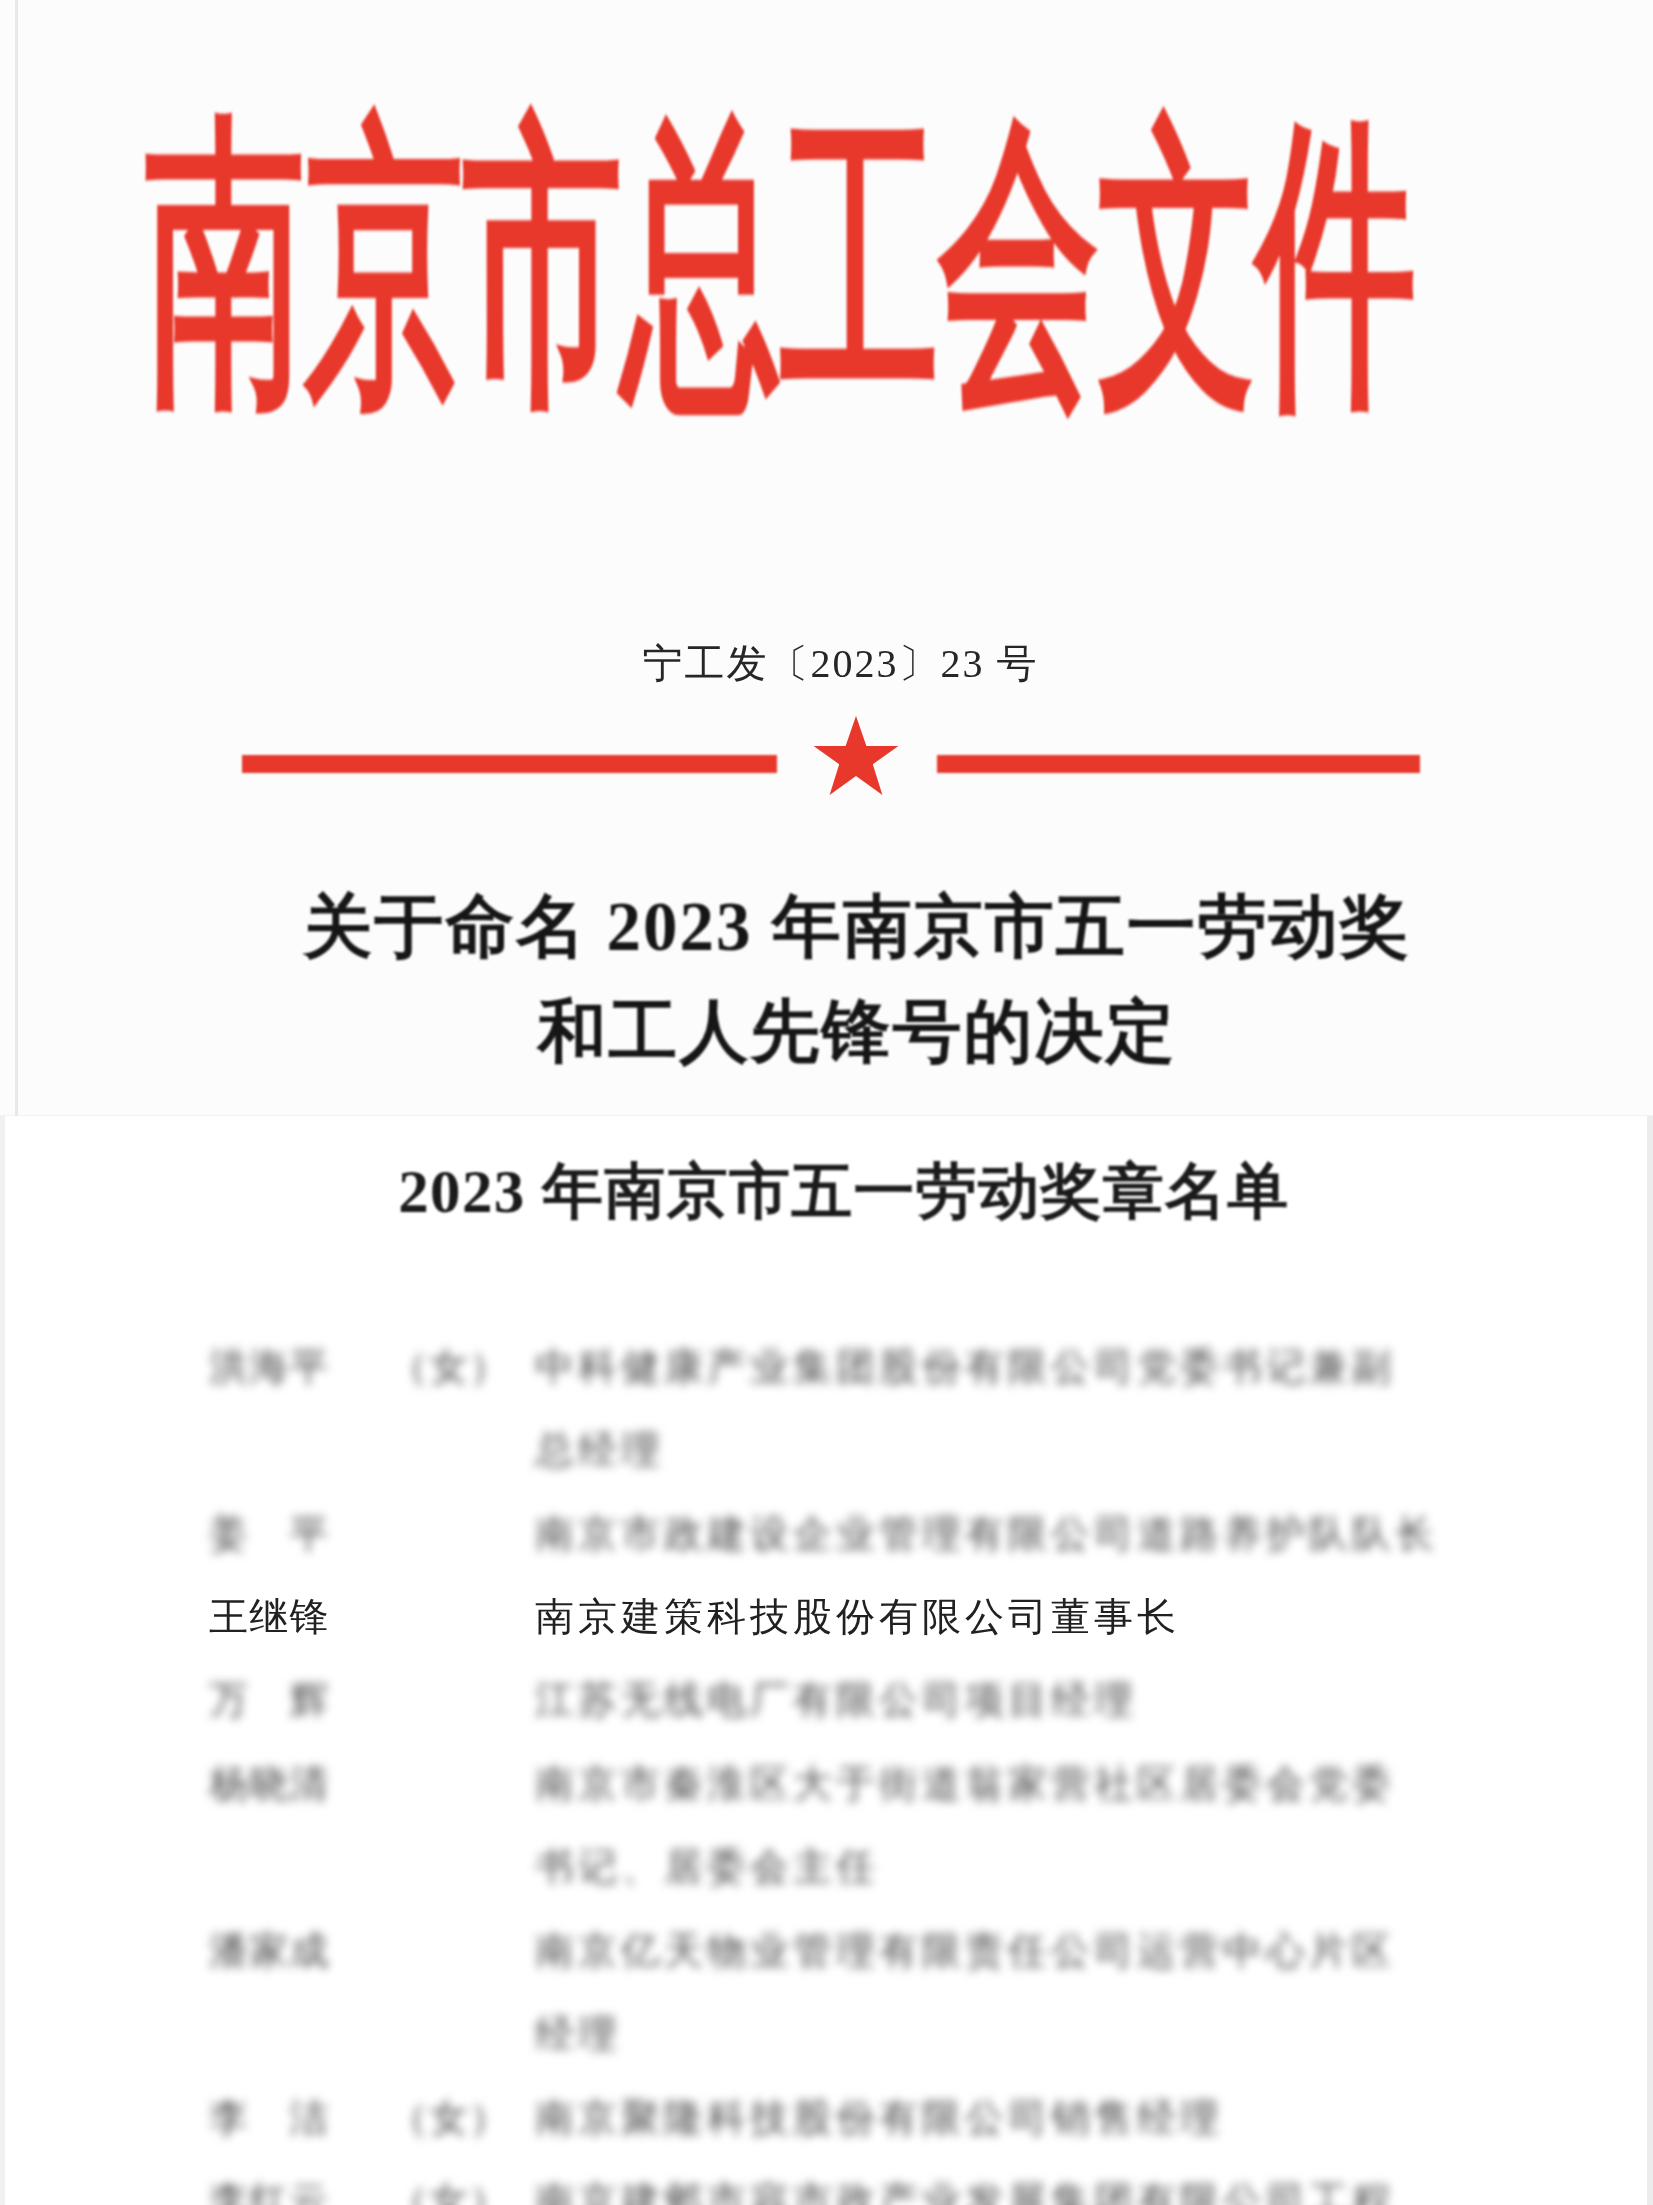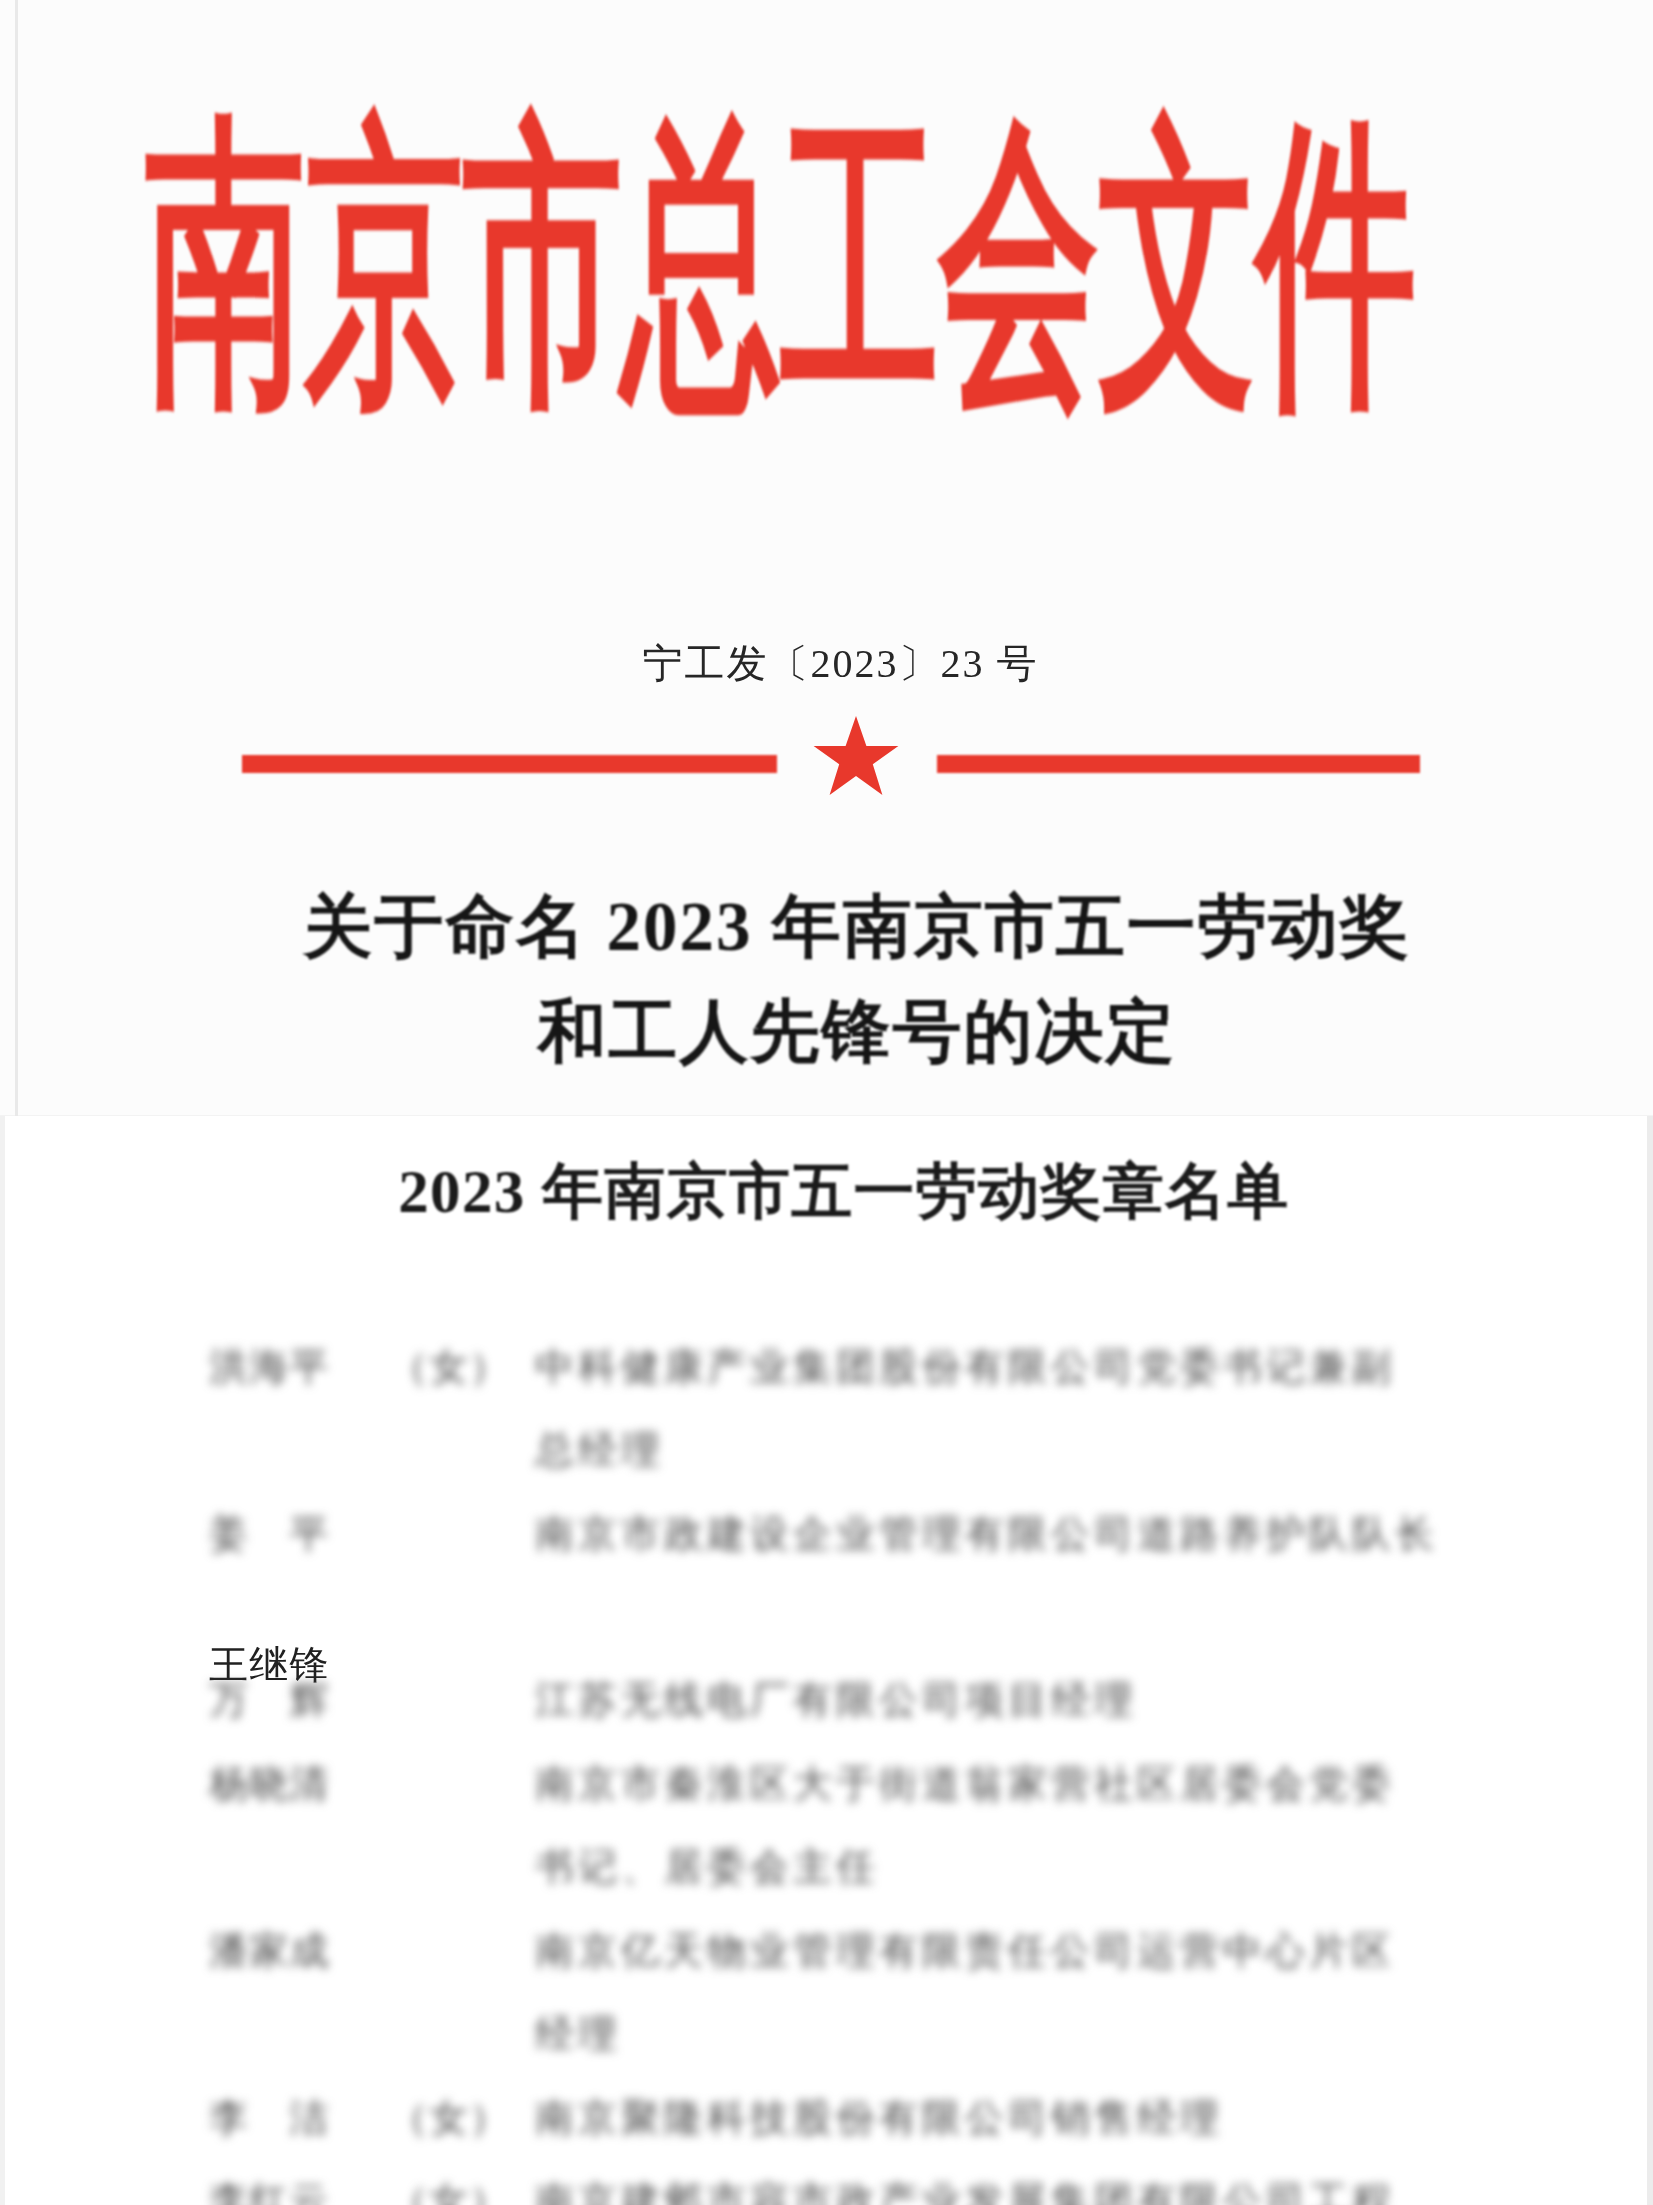--- a/index.html
+++ b/index.html
@@ -45,21 +45,21 @@
     text-align:center;font-size:61px;font-weight:700;letter-spacing:1.3px;
     color:#1b1b1b;transform:translateX(17px);filter:blur(1.1px);white-space:nowrap;
   }
 
   .roster{position:absolute;left:0;top:0;width:1654px;height:2205px;}
   .roster-line{position:absolute;left:0;width:1654px;height:61px;font-size:39px;color:#212121;white-space:nowrap;}
   .roster-line .name{position:absolute;left:209px;letter-spacing:1.3px;}
   .roster-line .gender{position:absolute;left:389px;letter-spacing:1.3px;}
   .roster-line .desc{position:absolute;left:535px;letter-spacing:4px;}
   .roster-line.blurred{filter:blur(4.7px);color:#474747;}
-  .roster-line.clear{filter:blur(0.5px);margin-top:48px;}
+  .roster-line.clear{filter:blur(0.5px);}
 </style>
 </head>
 <body>
 
 <div class="page">
 
   <div class="tint-upper"></div>
   <div class="seam"></div>
   <div class="edge-left-upper"></div>
   <div class="edge-left-lower"></div>
@@ -92,20 +92,21 @@
       </div>
       <div class="roster-line blurred" style="top: 1423px;">
         <span class="desc">总经理</span>
       </div>
       <div class="roster-line blurred" style="top: 1507px;">
         <span class="name">姜　平</span>
         <span class="desc">南京市政建设企业管理有限公司道路养护队队长</span>
       </div>
       <div class="roster-line clear" style="top: 1590px;">
         <span class="name">王继锋</span>
+        <span class="desc">南京建策科技股份有限公司董事长</span>
       </div>
       <div class="roster-line blurred" style="top: 1673px;">
         <span class="name">万　辉</span>
         <span class="desc">江苏无线电厂有限公司项目经理</span>
       </div>
       <div class="roster-line blurred" style="top: 1757px;">
         <span class="name">杨晓清</span>
         <span class="desc">南京市秦淮区大于街道翁家营社区居委会党委</span>
       </div>
       <div class="roster-line blurred" style="top: 1840px;">

